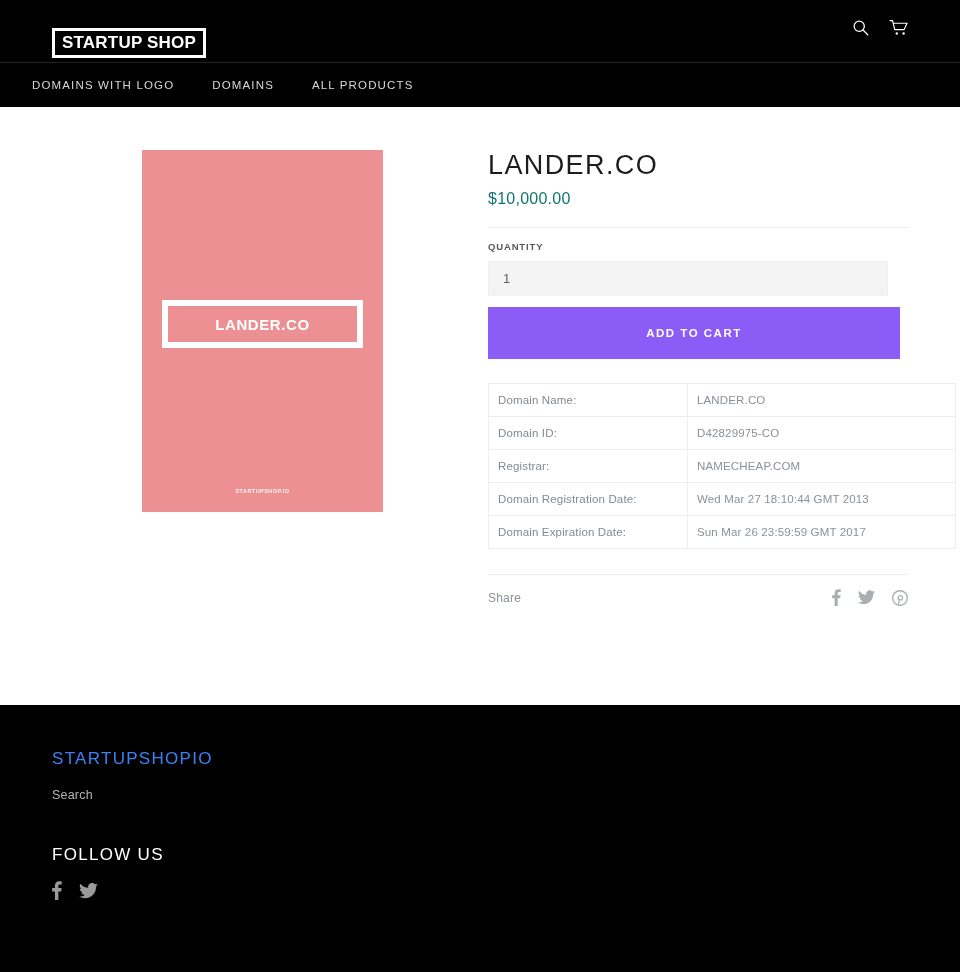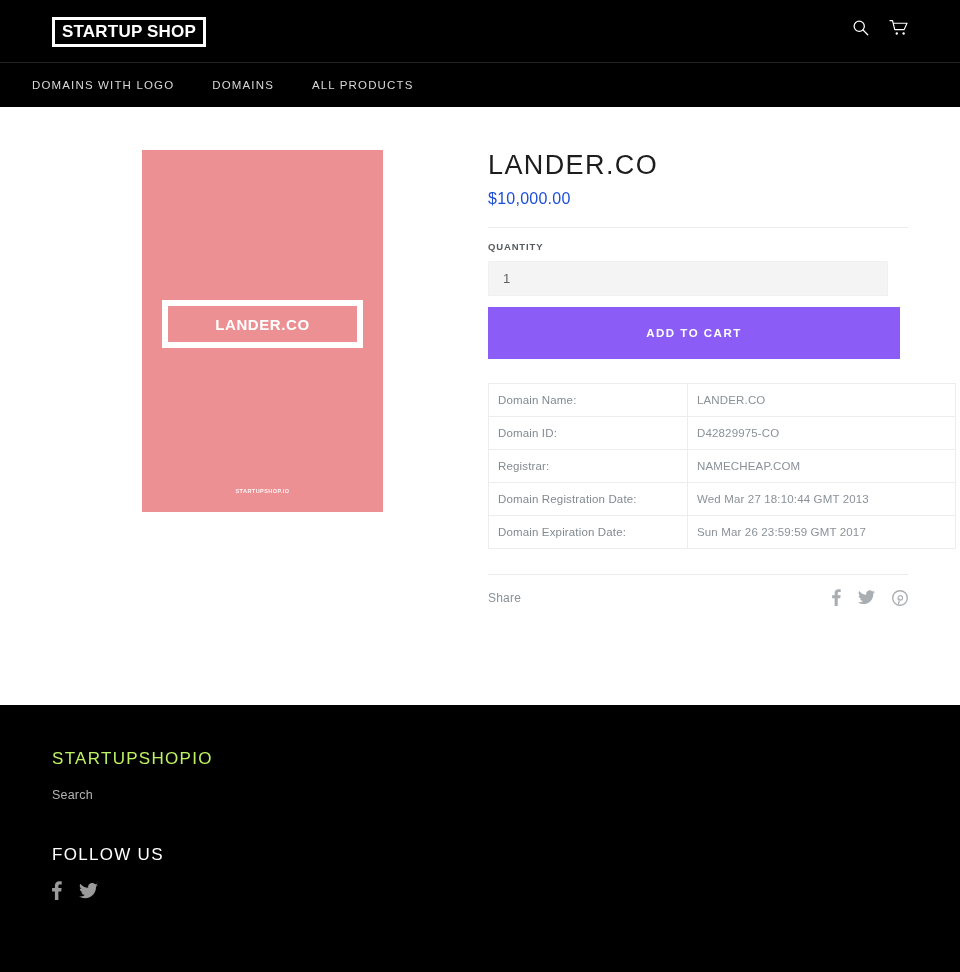--- a/index.html
+++ b/index.html
@@ -15,21 +15,21 @@
 
   
   .site-header {
     background: #000000;
     height: 62px;
     position: relative;
   }
   .logo-wrap {
     position: absolute;
     left: 52px;
-    top: 17px;
+    top: 28px;
   }
   .logo-box {
     border: 3px solid #ffffff;
     padding: 2px 7px 3px 7px;
     display: inline-block;
   }
   .logo-text {
     color: #ffffff;
     font-size: 17px;
     font-weight: bold;
@@ -123,21 +123,21 @@
   .product-title {
     font-size: 27px;
     font-weight: normal;
     letter-spacing: 1.4px;
     color: #1d1d1d;
     line-height: 32px;
   }
   .product-price {
     margin-top: 9px;
     font-size: 16px;
-    color: #1d4ed8;
+    color: #0f766e;
     letter-spacing: 0.25px;
   }
   .rule {
     border: 0;
     border-top: 1px solid #ececec;
     margin-top: 19px;
   }
   .qty-label {
     margin-top: 13px;
     font-size: 9.5px;
@@ -210,21 +210,21 @@
   .share-icons span { line-height: 0; cursor: pointer; }
 
   
   .site-footer {
     background: #000000;
     height: 312px;
     position: relative;
     padding: 44px 52px 0 52px;
   }
   .footer-heading {
-    color: #bef264;
+    color: #3b82f6;
     font-size: 17px;
     letter-spacing: 1.3px;
     font-weight: normal;
   }
   .footer-link {
     margin-top: 19px;
     color: #b4b4b4;
     font-size: 12.5px;
     letter-spacing: 0.2px;
     cursor: pointer;

